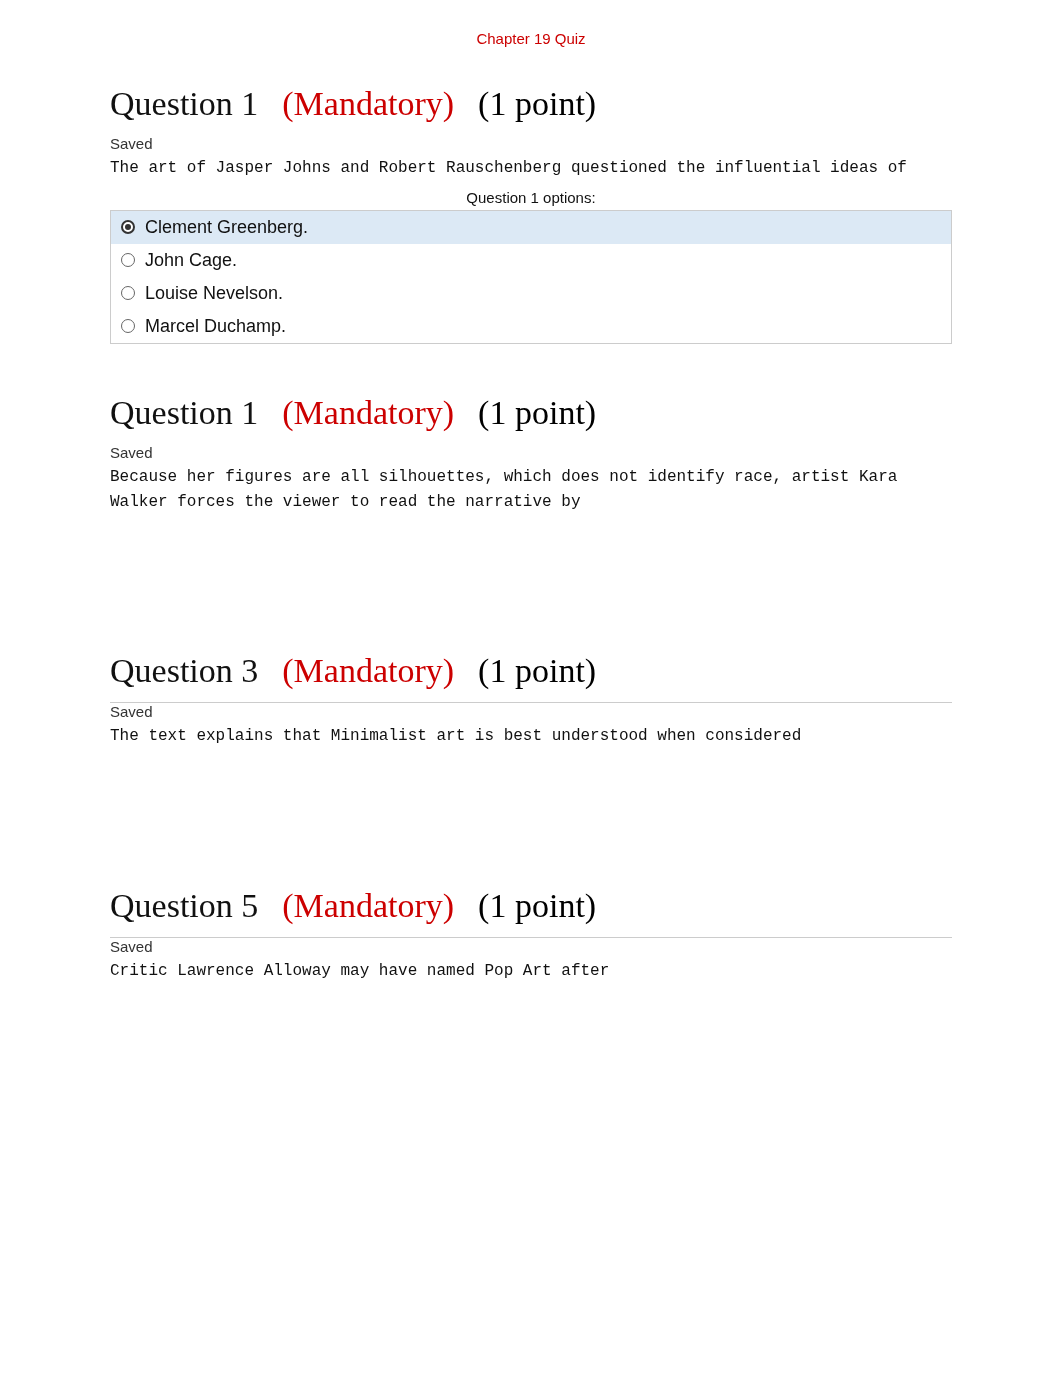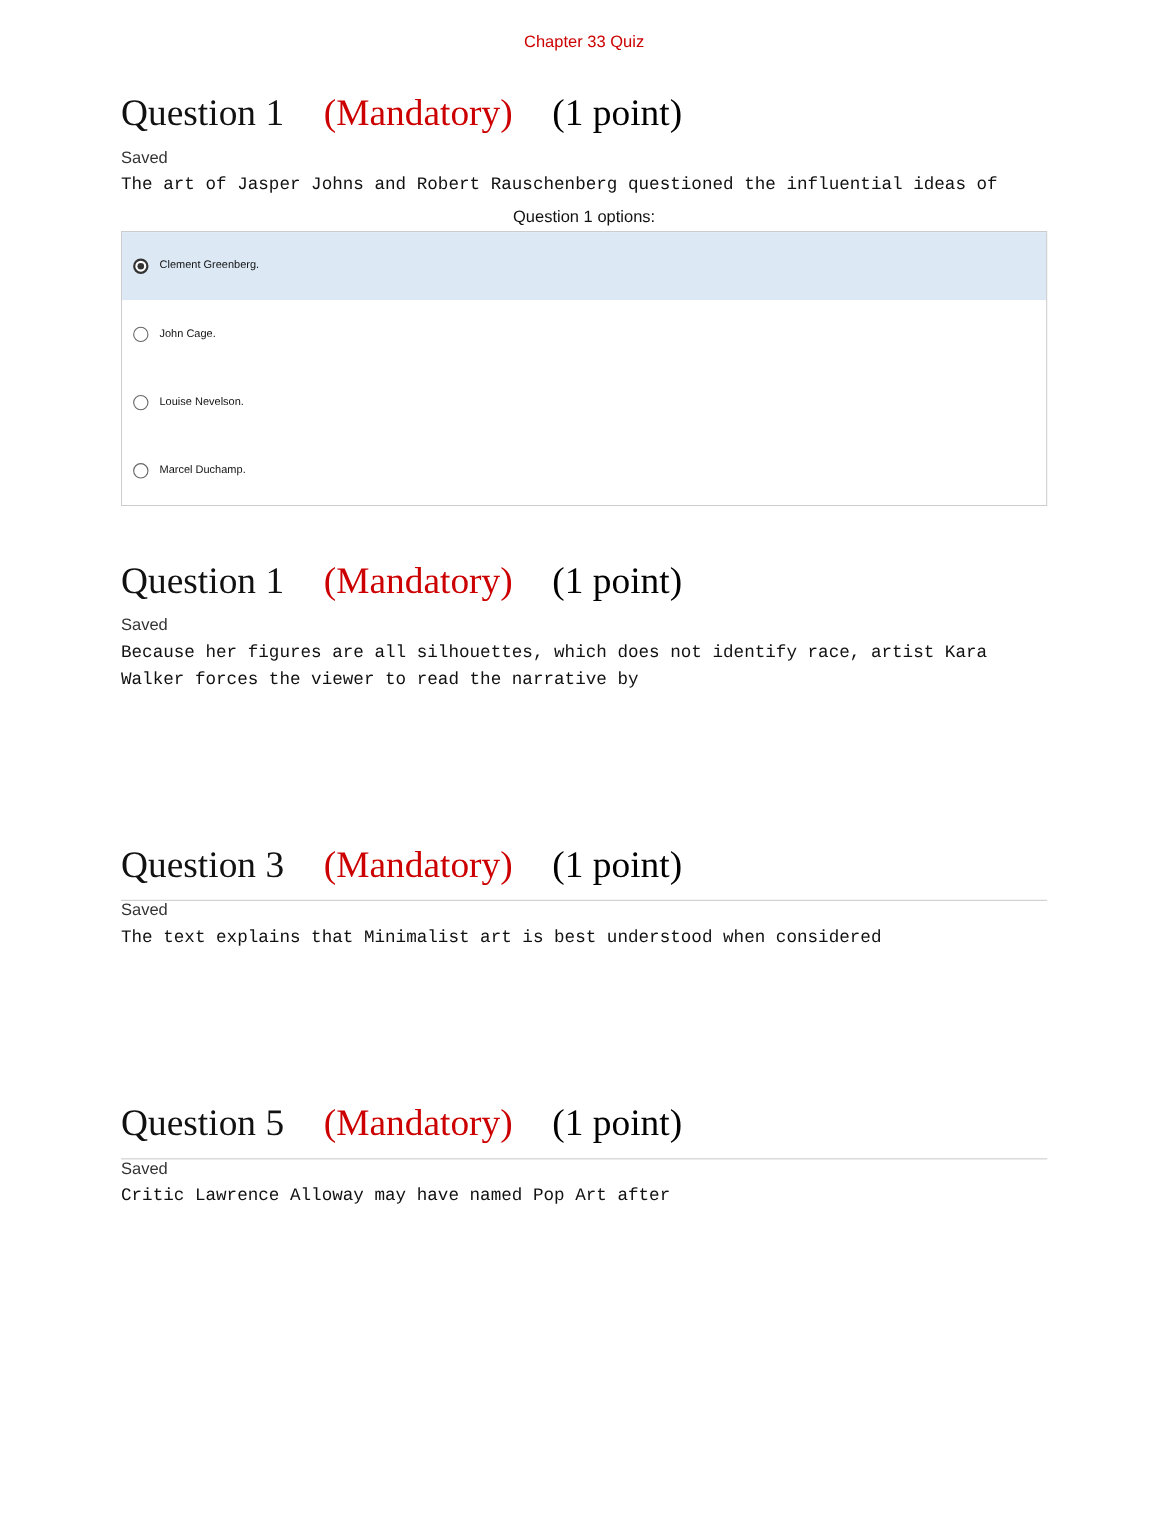--- a/index.html
+++ b/index.html
@@ -26,21 +26,21 @@
       margin-bottom: 28px;
     }
 
     .question-block {
       margin-bottom: 40px;
     }
 
     .question-header {
       display: flex;
       align-items: flex-end;
-      gap: 36px;
+      gap: 24px;
       margin-bottom: 12px;
       padding-top: 10px;
     }
 
     .question-number {
       font-size: 34px;
       font-weight: normal;
       color: #111;
       font-family: Georgia, serif;
     }
@@ -83,22 +83,22 @@
     }
 
     .options-list {
       border: 1px solid #ccc;
       margin-top: 4px;
     }
 
     .option-item {
       display: flex;
       align-items: center;
-      padding: 24px 10px;
-      font-size: 10px;
+      padding: 6px 10px;
+      font-size: 18px;
       font-family: Arial, sans-serif;
       color: #111;
       background: #ffffff;
     }
 
     .option-item.selected {
       background: #dce9f5;
     }
 
     .option-radio {
@@ -135,21 +135,21 @@
       margin: 0;
     }
 
     .spacer {
       height: 80px;
     }
   </style>
 </head>
 <body>
 
-<div class="page-title">Chapter 33 Quiz</div>
+<div class="page-title">Chapter 19 Quiz</div>
 
 <div id="questions-container">
 <div class="question-block">
       <div class="question-header">
         <span class="question-number">Question 1</span>
         <span class="question-mandatory">(Mandatory)</span>
         <span class="question-points">(1 point)</span>
       </div>
       <div class="question-saved">Saved</div>
       <div class="question-text">The art of Jasper Johns and Robert Rauschenberg questioned the influential ideas of</div>

